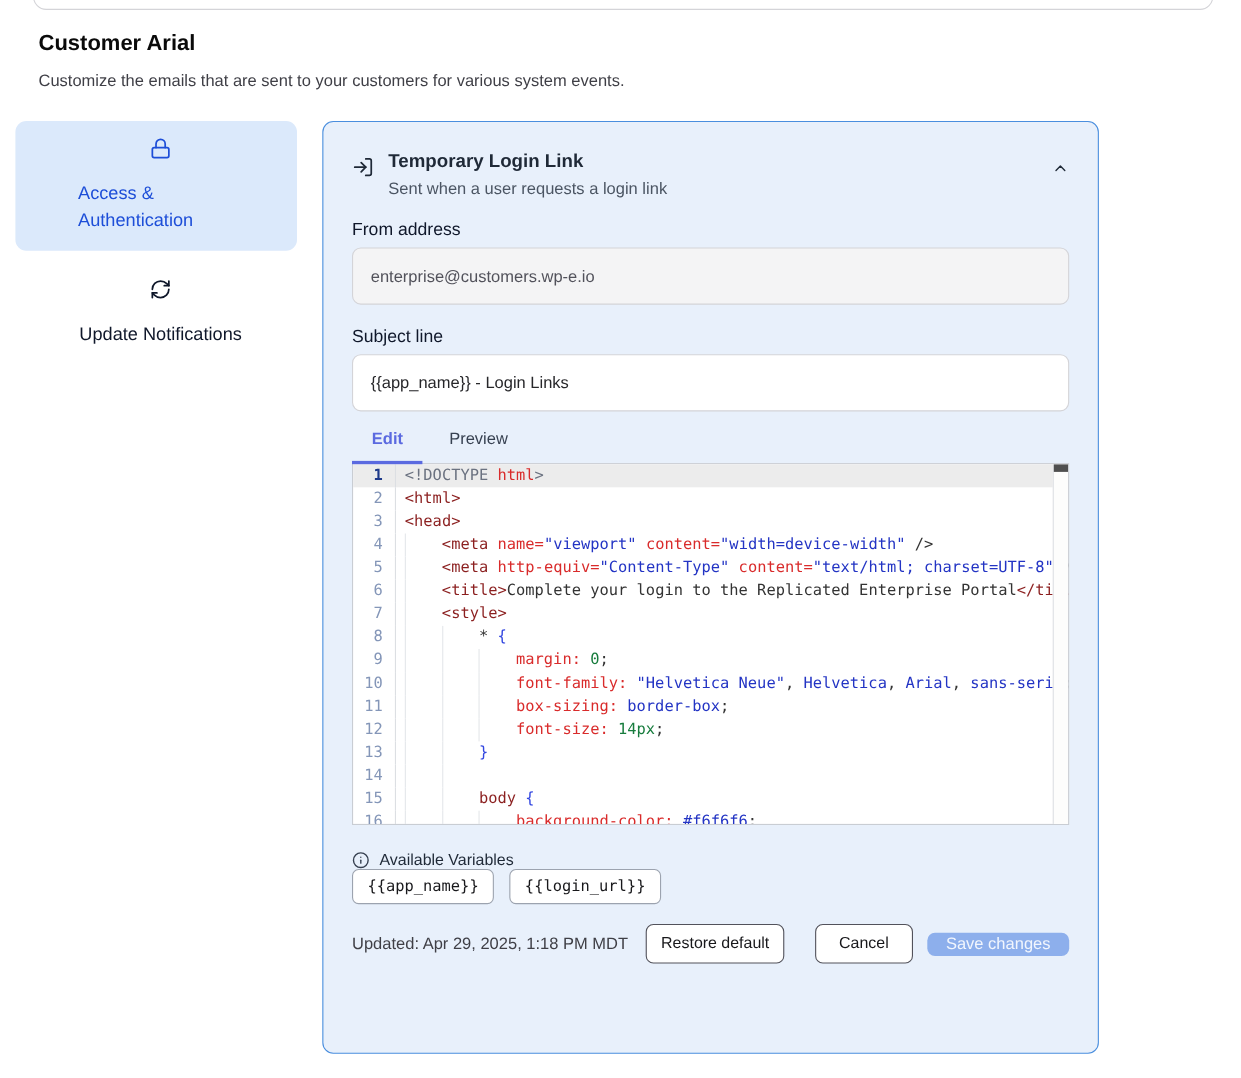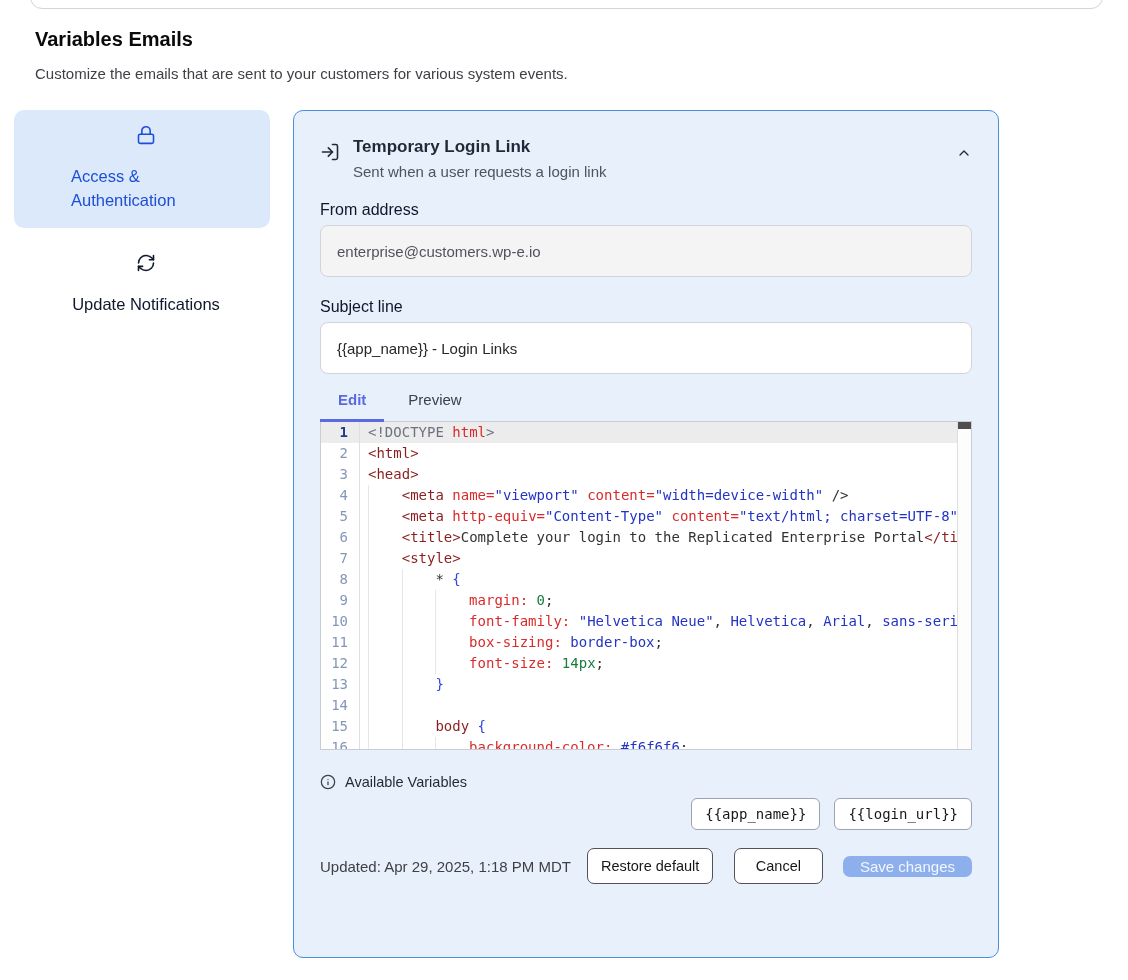--- a/index.html
+++ b/index.html
@@ -63,41 +63,41 @@
   .tok-meta{color:var(--syntax-meta,#6b7280);}
   .tok-num{color:var(--syntax-number,#177c3d);}
   .tok-brace{color:var(--syntax-brace,#3347e0);}
   .tok-plain{color:#333;}
   .vscroll{position:absolute;top:0;right:0;width:13px;height:100%;background:#fdfdfc;border-left:1px solid #dcdfe3;}
   .vthumb{position:absolute;top:0;left:0;width:100%;height:7px;background:#4f4f4f;cursor:pointer;}
 
   
   .vars-row{display:flex;align-items:center;gap:9px;margin-top:24px;font-size:14.5px;color:#1f2937;}
   .vars-row .vicon{display:inline-flex;color:#374151;}
-  .chips{display:flex;gap:14px;margin-top:8px;justify-content:flex-end;}
+  .chips{display:flex;gap:14px;}
   .chip{font-family:"DejaVu Sans Mono",monospace;font-size:14px;color:#18181b;background:#fff;
         border:1px solid #9ca3af;border-radius:6px;padding:7px 13px;cursor:pointer;}
 
   
   .footer{display:flex;align-items:center;margin-top:18px;font-size:15px;color:#3f3f46;}
   .btn{font-family:inherit;border-radius:7px;cursor:pointer;}
   .btn.outline{background:#fff;border:1px solid #52525b;color:#18181b;font-size:14.5px;padding:9px 13px;}
   .btn.restore{margin-left:16px;}
   .btn.cancel{margin-left:auto;padding:9px 21px;}
-  .btn.save{margin-left:20px;border:none;background:var(--save-bg,#8dafec);color:#f2f6fd;
+  .btn.save{margin-left:13px;border:none;background:var(--save-bg,#8dafec);color:#f2f6fd;
             font-size:15px;padding:2px 17px;}
   svg{display:block;}
 </style>
 </head>
 <body>
 
 <div class="screen">
   <div class="top-edge"></div>
 
-  <h1 class="page-title">Variables Emails</h1>
+  <h1 class="page-title">Customer Arial</h1>
   <p class="page-sub">Customize the emails that are sent to your customers for various system events.</p>
 
   <nav class="sidebar" id="sidebar">
       <div class="side-item active">
         <span class="sicon">
           <svg width="20" height="20" viewBox="0 0 24 24" fill="none" stroke="currentColor" stroke-width="1.9" stroke-linecap="round" stroke-linejoin="round">
             <rect x="3" y="11" width="18" height="11" rx="2"></rect>
             <path d="M7 11V7a5 5 0 0 1 10 0v4"></path>
           </svg>
         </span>

